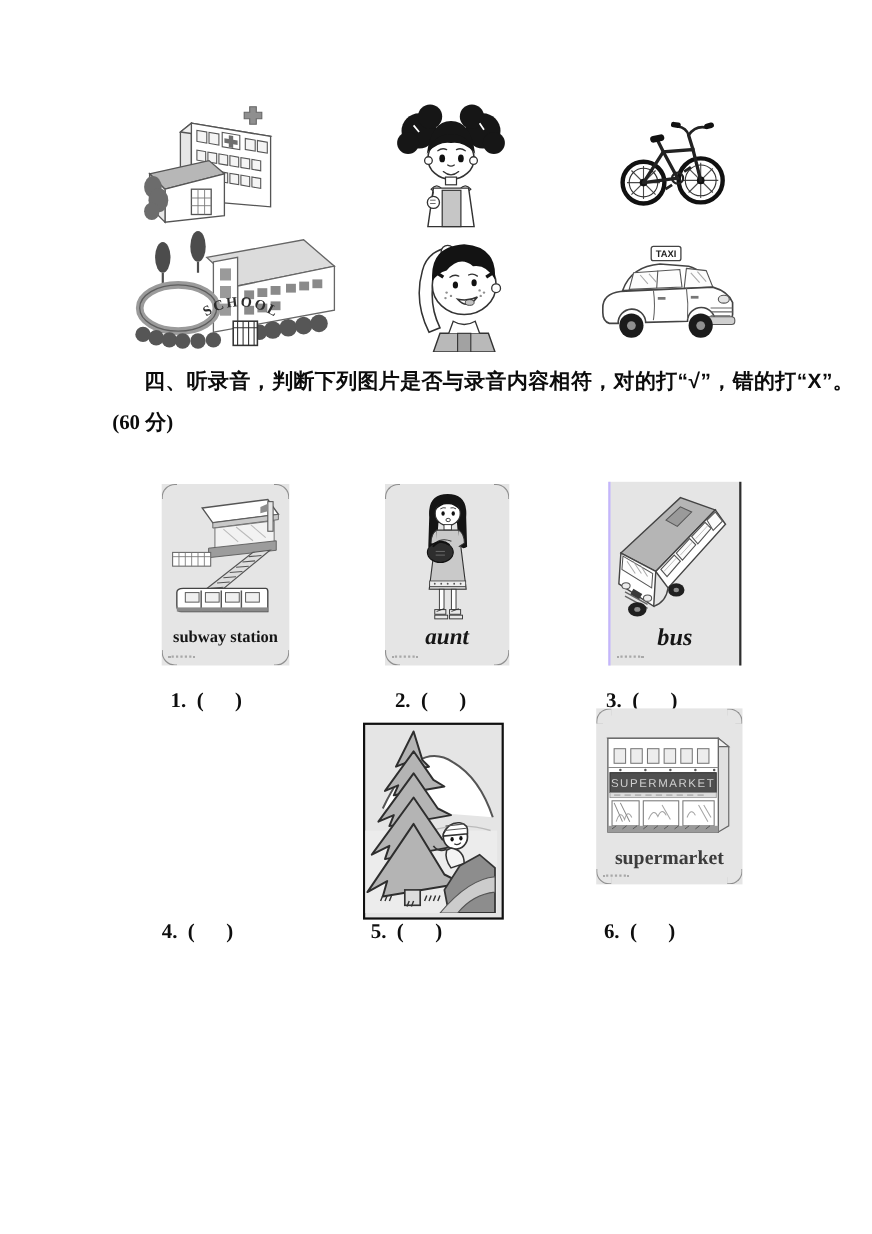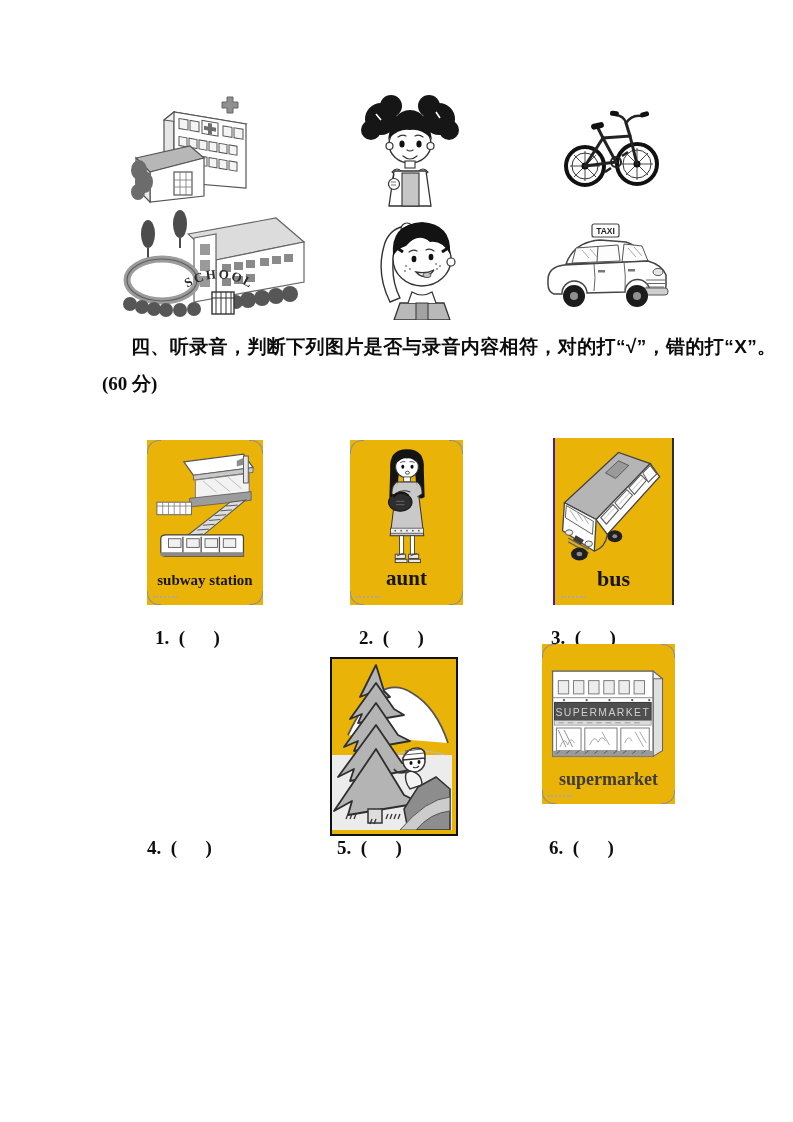--- a/index.html
+++ b/index.html
@@ -3,33 +3,33 @@
 <meta charset="utf-8">
 <style>
   html,body{margin:0;padding:0;background:#ffffff;}
   .page{position:relative;width:793px;height:1122px;background:#ffffff;overflow:hidden;
         font-family:"Liberation Sans","DejaVu Sans",sans-serif;}
   .abs{position:absolute;}
   .heading{position:absolute;left:95px;top:334px;width:640px;font-size:19px;font-weight:700;
            color:#0c0c0c;letter-spacing:0.4px;white-space:nowrap;margin-left:36px;}
   .points{position:absolute;left:102px;top:371px;font-size:19px;font-weight:700;color:#0c0c0c;
           font-family:"Liberation Serif","DejaVu Serif",serif;}
-  .card{position:absolute;background:#eab308;}
+  .card{position:absolute;background:#e5e5e5;}
   .card-label{position:absolute;left:0;right:0;text-align:center;
               font-family:"Liberation Serif","DejaVu Serif",serif;font-weight:700;color:#161616;}
   .answer{position:absolute;font-family:"Liberation Serif","DejaVu Serif",serif;font-weight:700;
           font-size:19px;color:#0e0e0e;white-space:pre;}
   
   .corner{position:absolute;width:13px;height:13px;border:0 solid #8f8f8f;}
   .corner.tl{top:0;left:0;border-top-width:1.2px;border-left-width:1.2px;border-top-left-radius:12px;}
   .corner.tr{top:0;right:0;border-top-width:1.2px;border-right-width:1.2px;border-top-right-radius:12px;}
   .corner.bl{bottom:0;left:0;border-bottom-width:1.2px;border-left-width:1.2px;border-bottom-left-radius:12px;}
   .corner.br{bottom:0;right:0;border-bottom-width:1.2px;border-right-width:1.2px;border-bottom-right-radius:12px;}
   .fineprint{position:absolute;left:6px;bottom:7px;width:24px;height:0;border-bottom:2px dotted #a8a8a8;}
-  .bus-card{border-left:2px solid #4c1d95;border-right:2px solid #2e2e2e;}
+  .bus-card{border-left:2px solid #c4b5fd;border-right:2px solid #2e2e2e;font-style:italic;}
   .mountain-card{border:2px solid #101010;}
   svg{display:block;}
 </style>
 </head>
 <body>
 
 <div class="page">
 
   <div class="abs" style="left:128px;top:94px;">
     <svg width="128" height="112" viewBox="0 0 128 112">
@@ -268,21 +268,21 @@
             <rect x="71" y="94" width="13" height="9"></rect>
         </g>
         <path d="M29,92 v20 M48,92 v20 M67,92 v20" stroke="#555" stroke-width="1.4"></path>
         <rect x="6" y="108" width="86" height="4" fill="#8a8a8a"></rect>
       </svg>
     </div>
     <div class="card-label" style="bottom:16px;font-size:15px;">subway station</div>
     <span class="fineprint"></span>
   </div>
 
-  <div class="card" style="left:350px;top:440px;width:113px;height:165px;">
+  <div class="card" style="left:350px;top:440px;width:113px;height:165px;font-style:italic;">
     <span class="corner tl"></span>
       <span class="corner tr"></span>
     <span class="corner bl"></span>
       <span class="corner br"></span>
     <div class="abs" style="left:21px;top:5px;">
       <svg width="72" height="126" viewBox="0 0 72 150">
         <path d="M16,30 Q14,5 36,5 Q58,5 56,30 L57,62 Q52,66 48,60 L46,36 L26,36 L24,60 Q20,66 15,62 z" fill="#141414"></path>
         <ellipse cx="36" cy="26" rx="13.5" ry="13" fill="#fff" stroke="#333" stroke-width="1.2"></ellipse>
         <path d="M23,22 Q28,10 36,10 Q44,10 49,22 Q42,15 36,16 Q30,15 23,22 z" fill="#141414"></path>
         <ellipse cx="31" cy="26" rx="1.8" ry="2.4" fill="#111"></ellipse>

